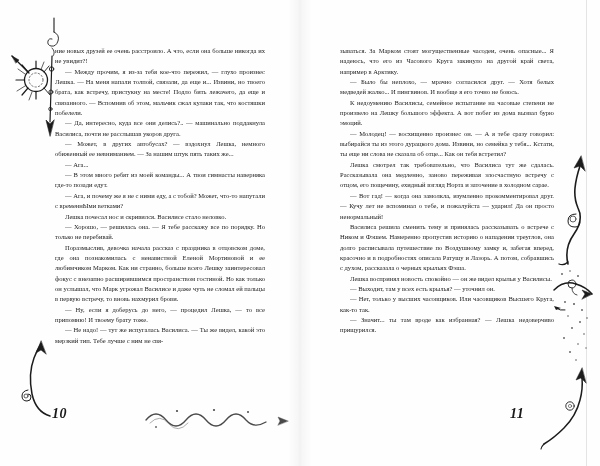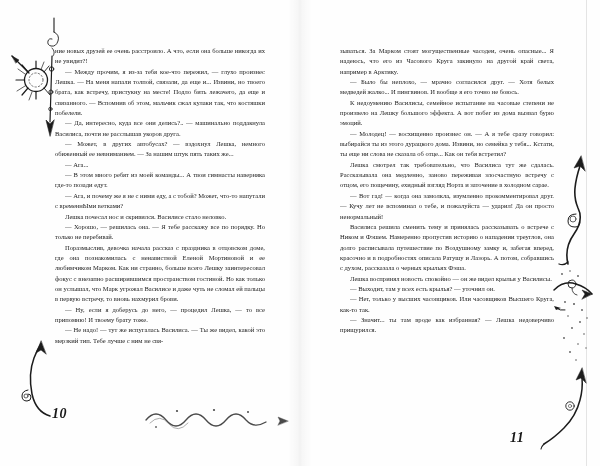--- a/index.html
+++ b/index.html
@@ -81,21 +81,21 @@
   .folio {
     position: absolute;
     font-family: "Liberation Serif", "DejaVu Serif", serif;
     font-style: italic;
     font-weight: 700;
     font-size: 14px;
     color: #1a1a1a;
     letter-spacing: 0.5px;
   }
   .folio-left  { left: 52px;  top: 406px; }
-  .folio-right { left: 510px; top: 430px; }
+  .folio-right { left: 510px; top: 406px; }
 
   
   .orn {
     position: absolute;
     pointer-events: none;
   }
   .orn svg { display: block; overflow: visible; }
 
   .orn-sun        { left: 8px;   top: 14px;  width: 62px;  height: 130px; }
   .orn-left-arrow { left: 14px;  top: 336px; width: 50px;  height: 86px; }

